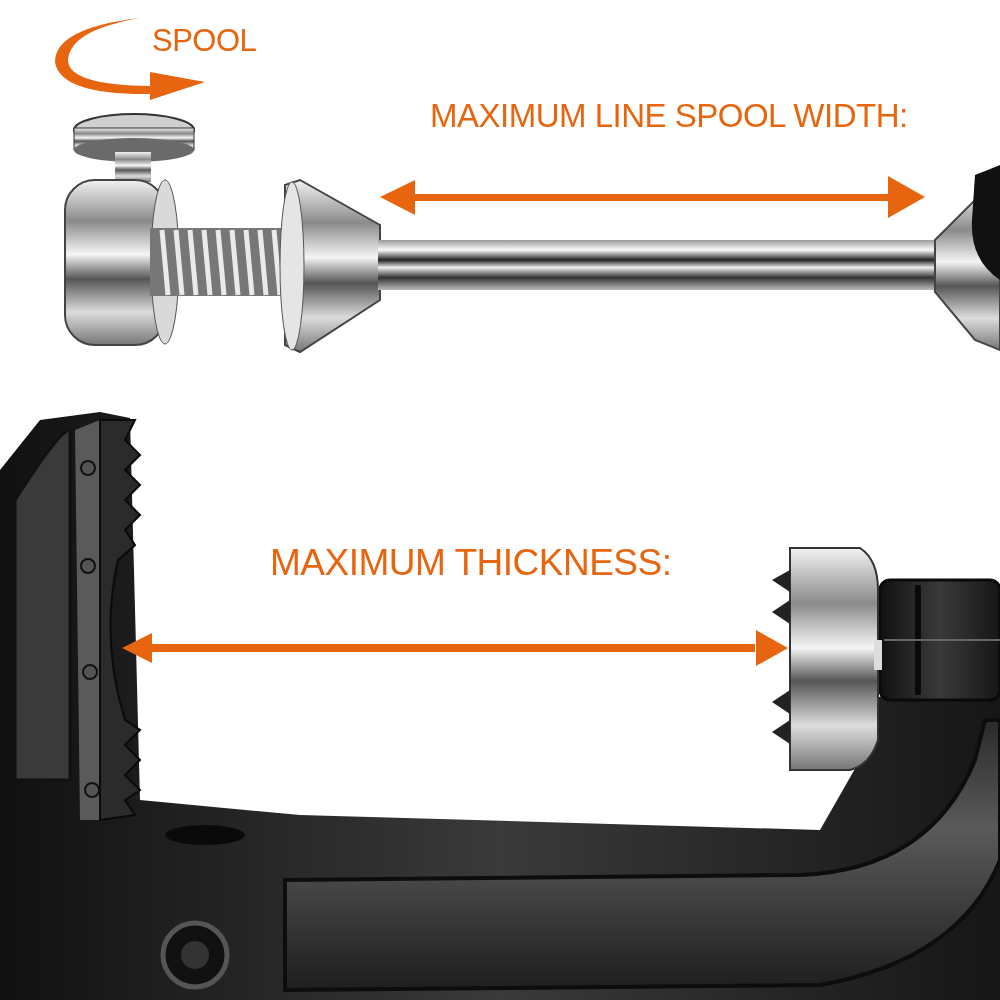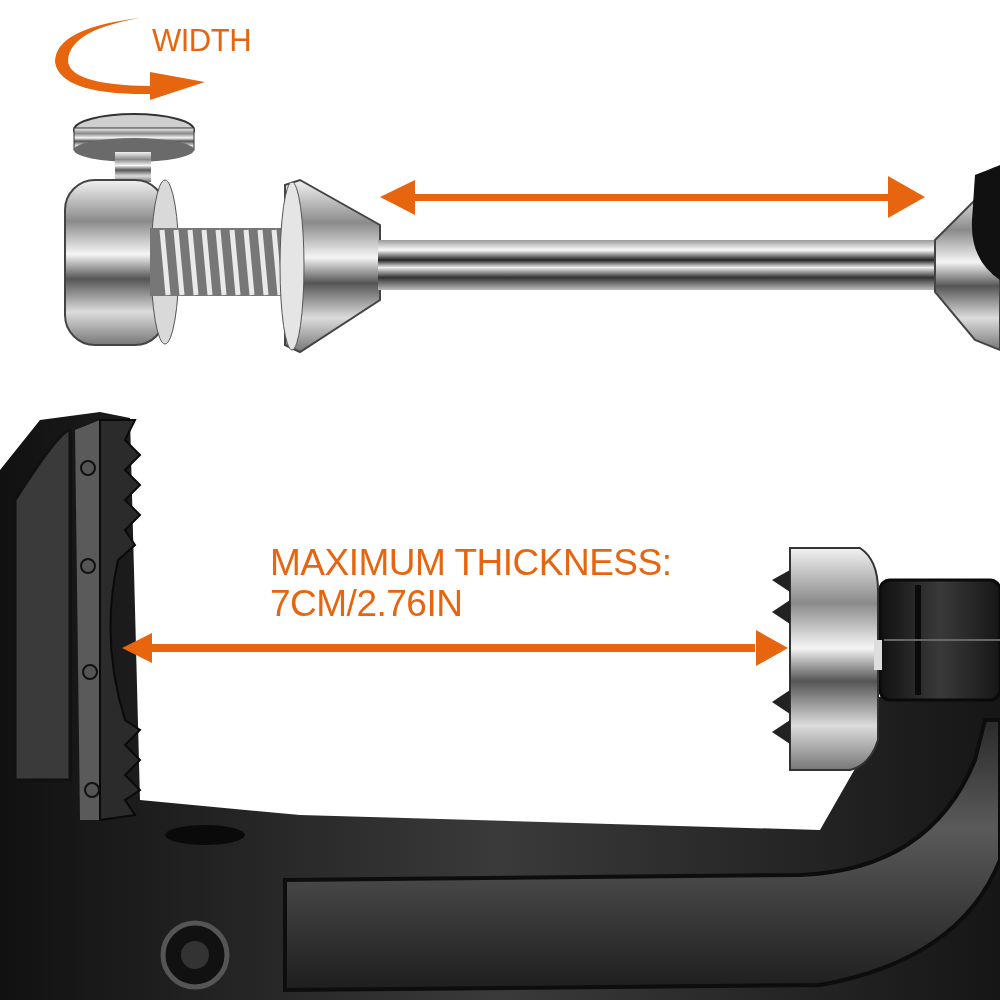--- a/index.html
+++ b/index.html
@@ -132,22 +132,22 @@
   </g>
 
   <g>
     <rect x="150" y="644" width="605" height="8" fill="#e8650f"></rect>
     <polygon points="122,648 152,633 152,663" fill="#e8650f"></polygon>
     <polygon points="788,648 756,630 756,666" fill="#e8650f"></polygon>
   </g>
 </svg>
 
 <div class="label" id="loose-label">
-  <span class="line">WIDTH</span>
+  <span class="line">SPOOL</span>
 </div>
 
 <div class="label" id="spool-label">
+  <span class="line">MAXIMUM LINE SPOOL WIDTH:</span>
 </div>
 
 <div class="label" id="thick-label">
   <span class="line">MAXIMUM THICKNESS:</span>
-  <span class="line">7CM/2.76IN</span>
 </div>
 
 </body></html>

